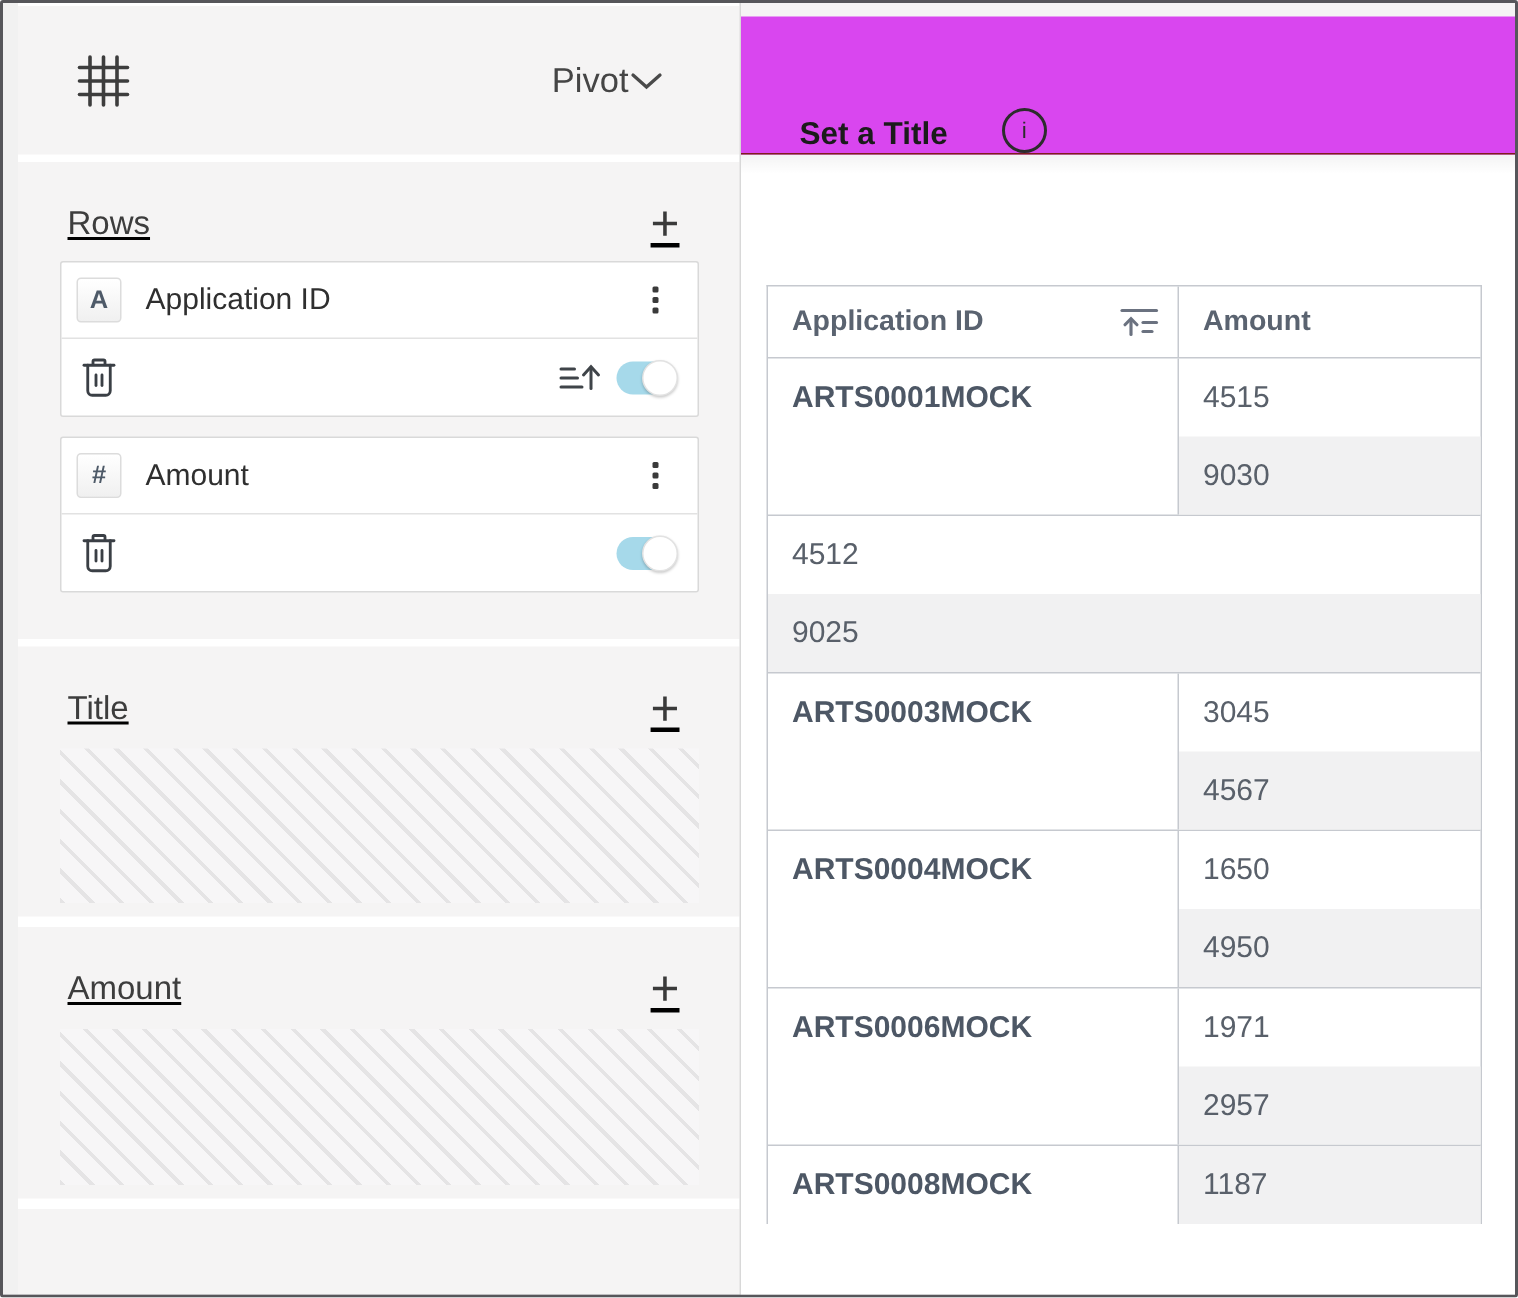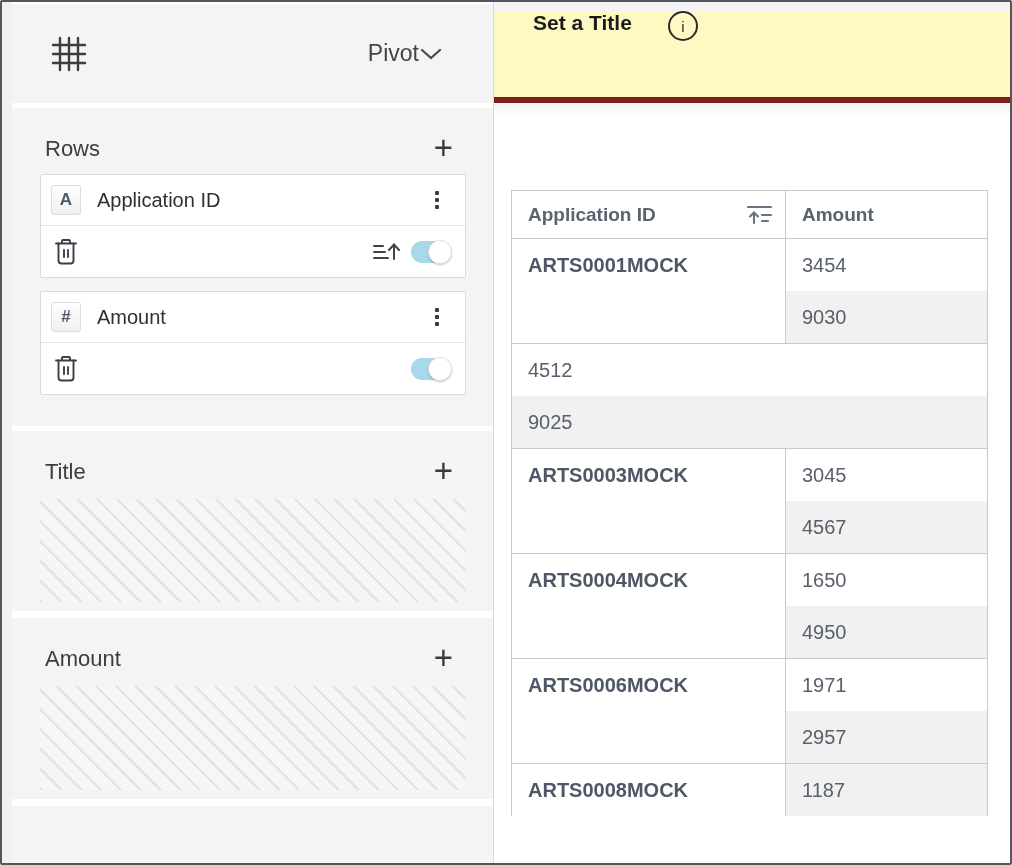--- a/index.html
+++ b/index.html
@@ -19,21 +19,21 @@
   .sec-rows   { top:106px; height:318px; }
   .sec-values { top:429px; height:180px; }
   .sec-cols   { top:616px; height:181px; }
   .sec-bottom { top:804px; height:57px; }
   .panel-divider { position:absolute; left:491px; top:0; width:1px; height:861px; background:#d8d8d8; }
 
   .pivot-icon { margin-left:38px; flex:0 0 auto; }
   .pivot-title { margin-left:17px; font-size:23px; color:#454545; flex:1;text-align:right; }
   .chevron { margin-right:50px; }
 
-  .sec-label-row { display:flex; justify-content:space-between; align-items:flex-start; padding:28px 40px 0 33px; }
+  .sec-label-row { display:flex; justify-content:space-between; align-items:center; padding:28px 40px 0 33px;text-decoration:underline; }
   .sec-label { font-size:22px; color:#3d3d3d; }
   .plus-btn { font-size:33px; font-weight:200; color:#3a3a3a; line-height:24px; cursor:pointer; }
 
   .fcard { margin:12px 27px 0 28px; background:#ffffff; border:1px solid #d9d9d9; border-radius:2px; }
   .fcard + .fcard { margin-top:13px; }
   .fcard-top { height:51px; display:flex; align-items:center; border-bottom:1px solid #e2e2e2; position:relative; }
   .fcard-bottom { height:51px; display:flex; align-items:center; position:relative; }
   .type-box {
     width:30px; height:30px; margin-left:10px; border:1px solid #dcdcdc; border-radius:3px;
     background:linear-gradient(180deg,#ffffff 0%,#f0f0f0 100%);
@@ -58,22 +58,22 @@
   .hatch {
     margin:14px 27px 0 28px; height:103px;
     background-color:#f7f6f7;
     background-image:repeating-linear-gradient(45deg,#e5e4e5 0px,#e5e4e5 2.5px,transparent 2.5px,transparent 14px);
   }
   .sec-cols .hatch { height:104px; }
 
   
   .right-panel { position:absolute; left:492px; top:0; width:516px; height:861px; background:#f5f4f4; }
   .rp-header {
-    position:absolute; left:0; top:9px; width:100%; height:92px; background:#fef9c3;
-    border-bottom:6px solid #7f1d1d; display:flex; align-items:flex-start;
+    position:absolute; left:0; top:9px; width:100%; height:92px; background:#d946ef;
+    border-bottom:1px solid #7f1d1d; display:flex; align-items:flex-end;
   }
   .rp-title { margin-left:39px; font-size:21px; font-weight:bold; color:#1b1b1b; cursor:pointer; }
   .info-icon {
     margin-left:36px; width:30px; height:30px; border:2px solid #2c2c2c; border-radius:50%;
     display:flex; align-items:center; justify-content:center;
     font-size:15px; color:#2c2c2c; cursor:pointer;
   }
   .rp-content { position:absolute; left:0; top:102px; width:100%; bottom:0; background:#ffffff; }
   .rp-content::before { content:""; position:absolute; left:0; top:0; right:0; height:12px;
     background:linear-gradient(rgba(0,0,0,0.045),rgba(0,0,0,0)); pointer-events:none; }
@@ -242,21 +242,21 @@
             </span>
           </div>
           <div class="th-amt">
             <span class="th-label">Amount</span>
           </div>
         </div>
 
         <div class="tgroup">
           <div class="g-app">ARTS0001MOCK</div>
           <div class="g-amts">
-            <div class="g-amt">3454</div>
+            <div class="g-amt">4515</div>
             <div class="g-amt alt">9030</div>
           </div>
         </div>
 
         <div class="tgroup">
           <div class="g-amts">
             <div class="g-amt">4512</div>
             <div class="g-amt alt">9025</div>
           </div>
         </div>

